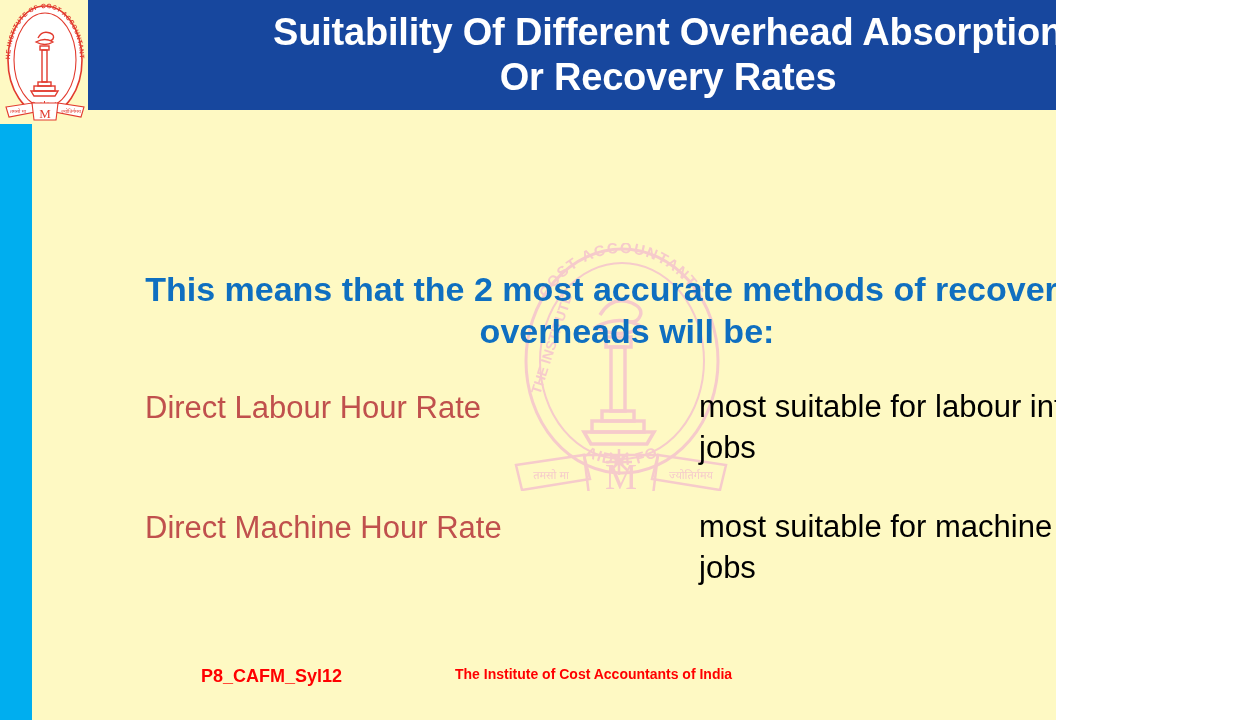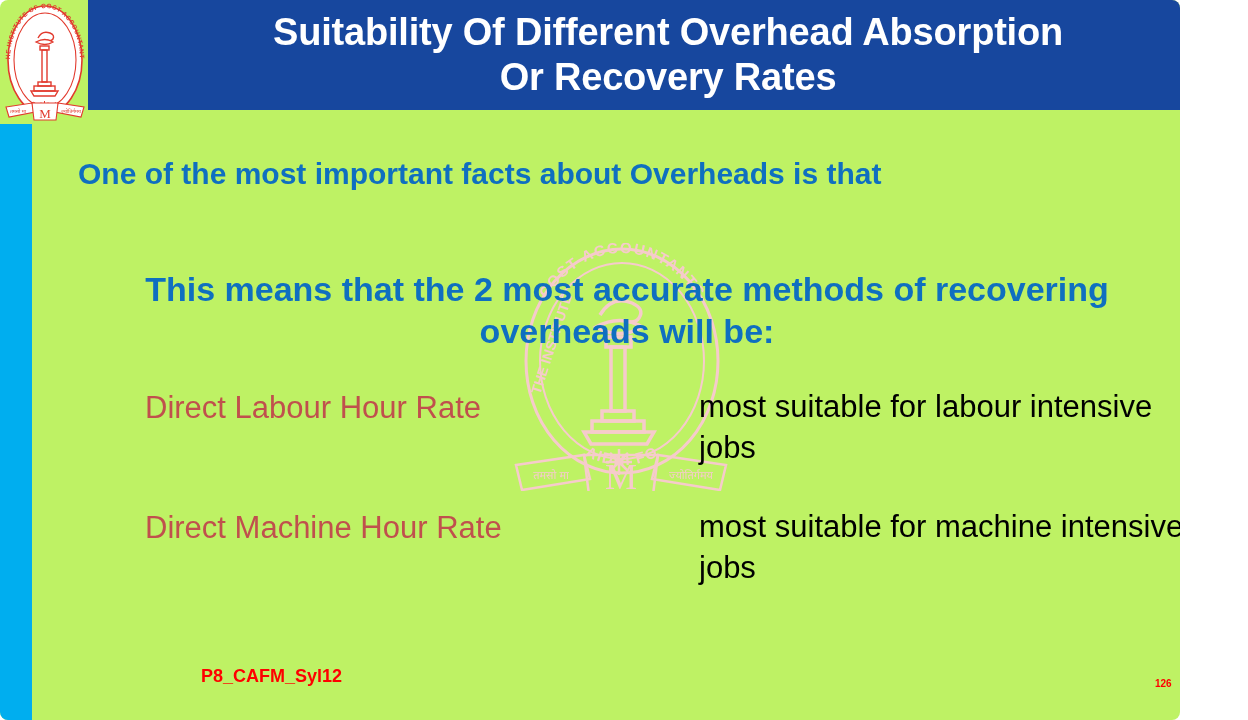--- a/index.html
+++ b/index.html
@@ -9,25 +9,24 @@
   body {
     width: 1248px;
     height: 720px;
     background: #ffffff;
     font-family: "Liberation Sans", sans-serif;
     overflow: hidden;
   }
 
   #slide {
     position: relative;
-    width: 1180px;
+    width: 1056px;
     height: 720px;
-    background: #bef264;
+    background: #fef9c3;
     overflow: hidden;
-    border-radius: 8px;
   }
 
   
   .left-bar {
     position: absolute;
     left: 0;
     top: 124px;
     width: 32px;
     height: 596px;
     background: #00AEEF;
@@ -272,33 +271,33 @@
       </g>
       <text x="43" y="236" font-family="'Liberation Sans', sans-serif" font-size="11" fill="#F6CBCB" text-anchor="middle">तमसो मा</text>
       <text x="183" y="236" font-family="'Liberation Sans', sans-serif" font-size="11" fill="#F6CBCB" text-anchor="middle">ज्योतिर्गमय</text>
       <text x="113" y="246" font-family="'Liberation Serif', serif" font-size="36" fill="#F6CBCB" text-anchor="middle">M</text>
     </svg>
   </div>
 
   <div class="content">
 
     <div class="para-1">
-      <div>One of the most important facts about Overheads is that</div>
     </div>
 
     <div class="para-2">This means that the 2 most accurate methods of recovering overheads will be:</div>
 
     <div class="rate-row row-1">
       <div class="rate-term">Direct Labour Hour Rate</div>
       <div class="rate-desc">most suitable for labour intensive jobs</div>
     </div>
 
     <div class="rate-row row-2">
       <div class="rate-term">Direct Machine Hour Rate</div>
       <div class="rate-desc">most suitable for machine intensive jobs</div>
     </div>
 
   </div>
 
   <div class="footer-left">P8_CAFM_Syl12</div>
+  <div class="footer-center">The Institute of Cost Accountants of India</div>
   <div class="footer-page">126</div>
 
 </div>
 
 </body></html>

